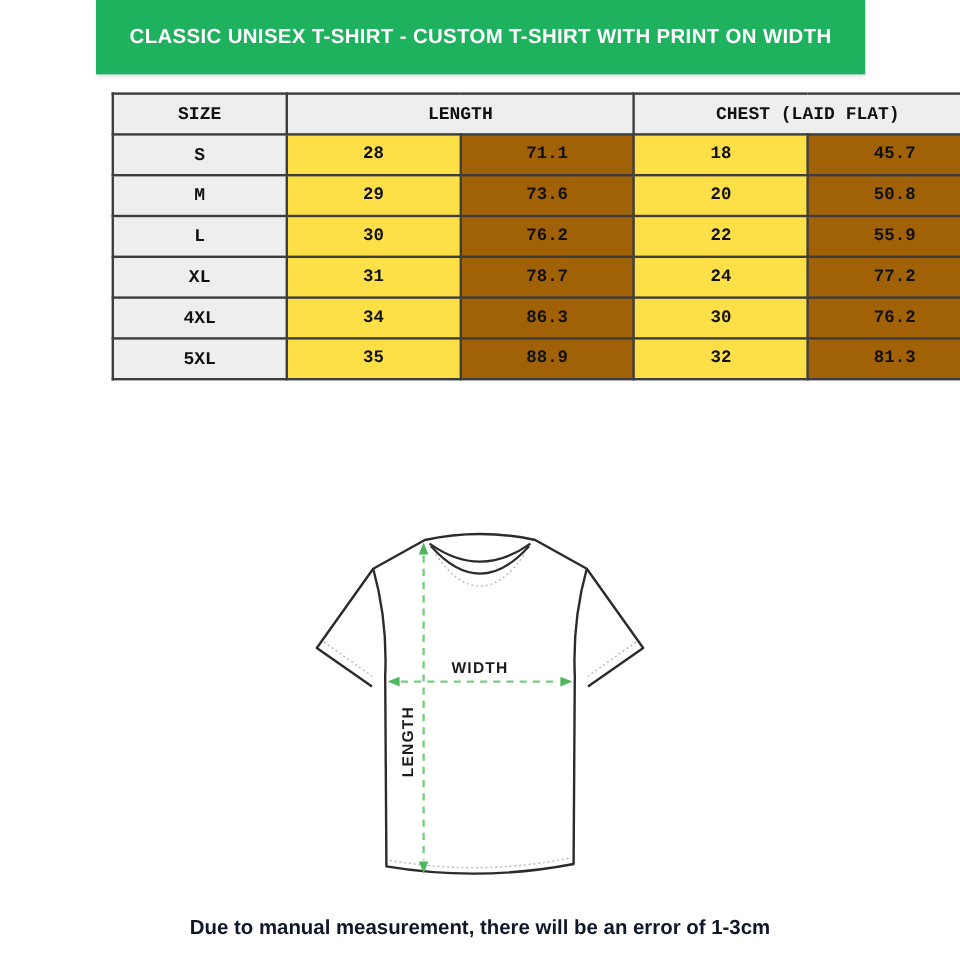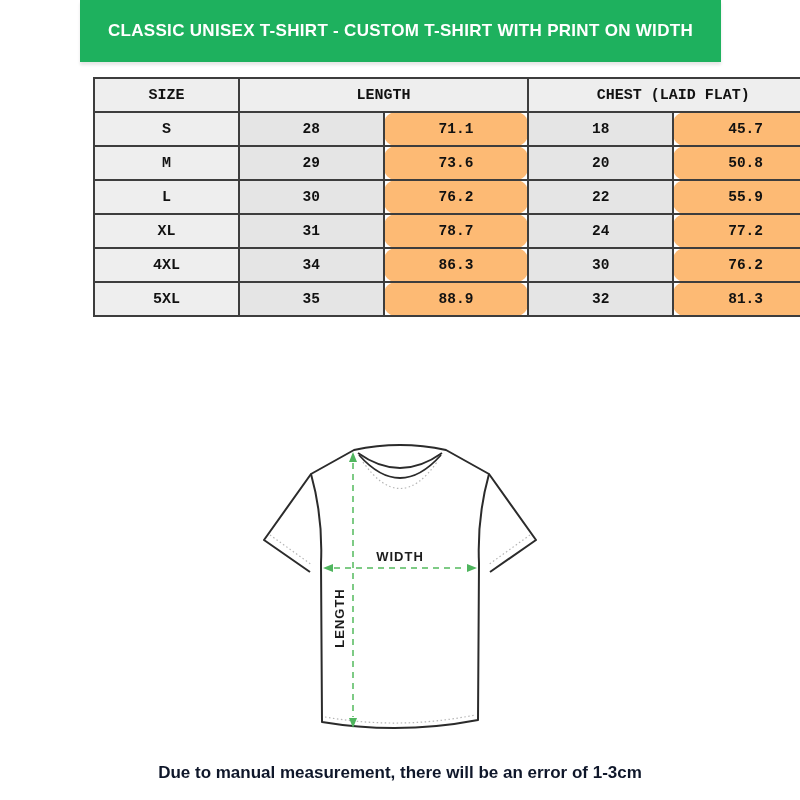--- a/index.html
+++ b/index.html
@@ -16,26 +16,26 @@
     text-align: center; white-space: nowrap;
   }
 
   .table-wrap { position: absolute; left: 93px; top: 77px; }
   table.size-chart {
     border-collapse: collapse; table-layout: fixed; width: 726px;
     font-family: Liberation Mono, monospace;
   }
   table.size-chart th, table.size-chart td {
     border: 2px solid #3d3d3d; height: 34px; text-align: center; vertical-align: middle;
-    font-size: 15px; color: #111; background: #e5e5e5; padding: 0;
+    font-size: 15px; color: #111; background: #fde047; padding: 0;
   }
   table.size-chart th { background: #eeeeee; font-weight: 700; }
   table.size-chart td { font-weight: 600; font-size: 14.5px; }
   table.size-chart td.size-col { background: #eeeeee; font-weight: 700; font-size: 15px; }
-  table.size-chart td.gray-col { background: #fdba74; border-radius: 12px; }
+  table.size-chart td.gray-col { background: #a16207; }
 
   .shirt { position: absolute; left: 250px; top: 437px; width: 300px; height: 305px; }
 
   .footer-note {
     position: absolute; left: 0; top: 763px; width: 800px;
     text-align: center; font-size: 17px; font-weight: 700; color: #0f172a;
   }
 </style>
 </head>
 <body>

